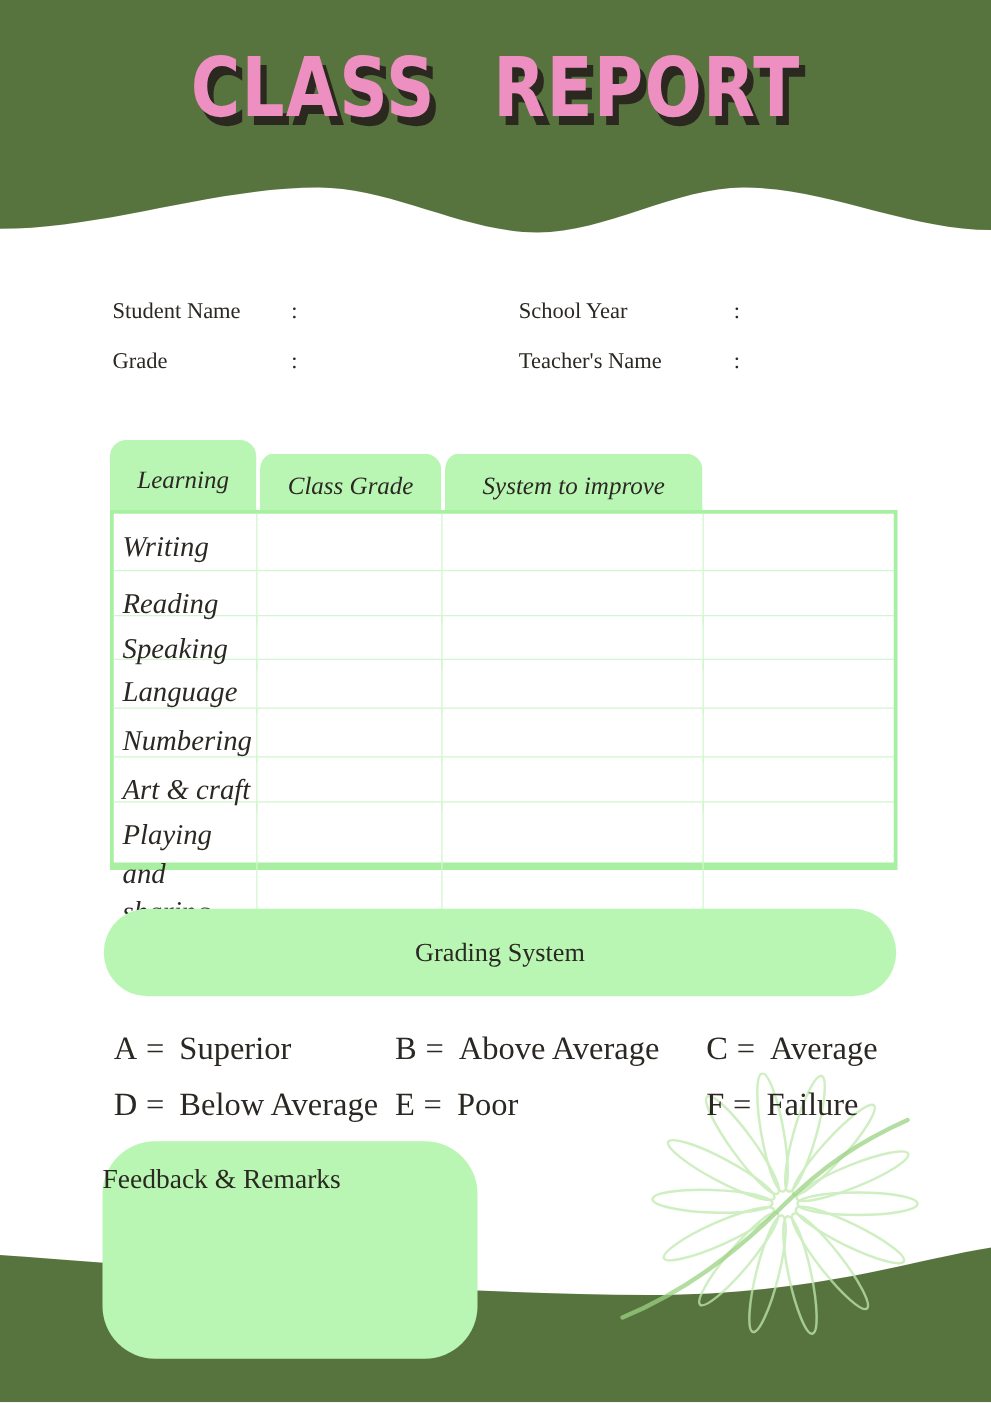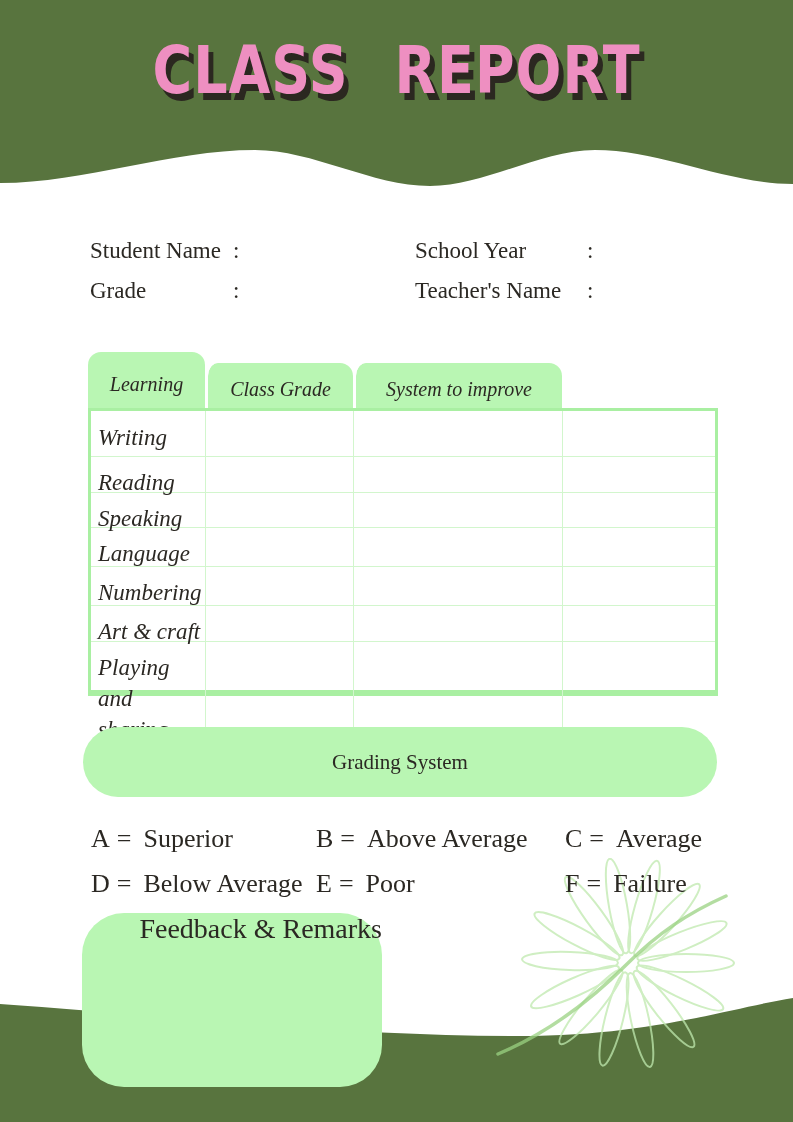--- a/index.html
+++ b/index.html
@@ -12,21 +12,21 @@
   
   .header-wave { position:absolute; top:0; left:0; width:793px; height:190px; z-index:1; }
   .page-title {
     position:absolute; top:38px; left:0; width:793px; text-align:center; z-index:2;
     font-family:"DejaVu Sans","Liberation Sans",sans-serif; font-weight:bold;
     font-size:54px; letter-spacing:1px; word-spacing:26px; line-height:1;
     color:#ee8fc1; text-shadow:5px 6px 0 #2b2820;
     transform:scaleY(1.22); transform-origin:top center;
   }
   
-  .info-field { position:absolute; display:flex; font-size:23px; z-index:2; }
+  .info-field { position:absolute; display:flex; font-size:18px; z-index:2; }
   .info-field .lbl { display:inline-block; }
   .f-student { top:238px; left:90px; }  .f-student .lbl { width:143px; }
   .f-year    { top:238px; left:415px; } .f-year .lbl    { width:172px; }
   .f-grade   { top:278px; left:90px; }  .f-grade .lbl   { width:143px; }
   .f-teacher { top:278px; left:415px; } .f-teacher .lbl { width:172px; }
   .info-field .value { flex:1; min-width:90px; }
   
   .report-table { position:absolute; left:88px; top:352px; width:630px; z-index:2;font-style:italic; }
   .thead { display:grid; grid-template-columns:117px 148px 209px 156px; height:56px; }
   .th {
@@ -50,21 +50,21 @@
   }
   .grade-entry { position:absolute; font-size:26px; z-index:3; white-space:nowrap; }
   .grade-entry .eq { margin:0 12px 0 7px; }
   .g0 { top:824px; left:91px; }  .g1 { top:824px; left:316px; } .g2 { top:824px; left:565px; }
   .g3 { top:869px; left:91px; }  .g4 { top:869px; left:316px; } .g5 { top:869px; left:565px; }
   
   .feedback-box {
     position:absolute; left:82px; top:913px; width:300px; height:174px; z-index:4;
     background:#b9f6b3; border-radius:42px;
   }
-  .feedback-title { text-align:right; padding-top:0; font-size:28px; }
+  .feedback-title { text-align:left; padding-top:17px; font-size:22px; }
   
   .footer-wave { position:absolute; left:0; bottom:0; width:793px; height:130px; z-index:1; }
   .leaf { position:absolute; left:468px; top:858px; width:320px; height:230px; z-index:2; }
 </style>
 </head>
 <body>
 
 <div class="page">
 
   <svg class="header-wave" viewBox="0 0 793 190" preserveAspectRatio="none">

